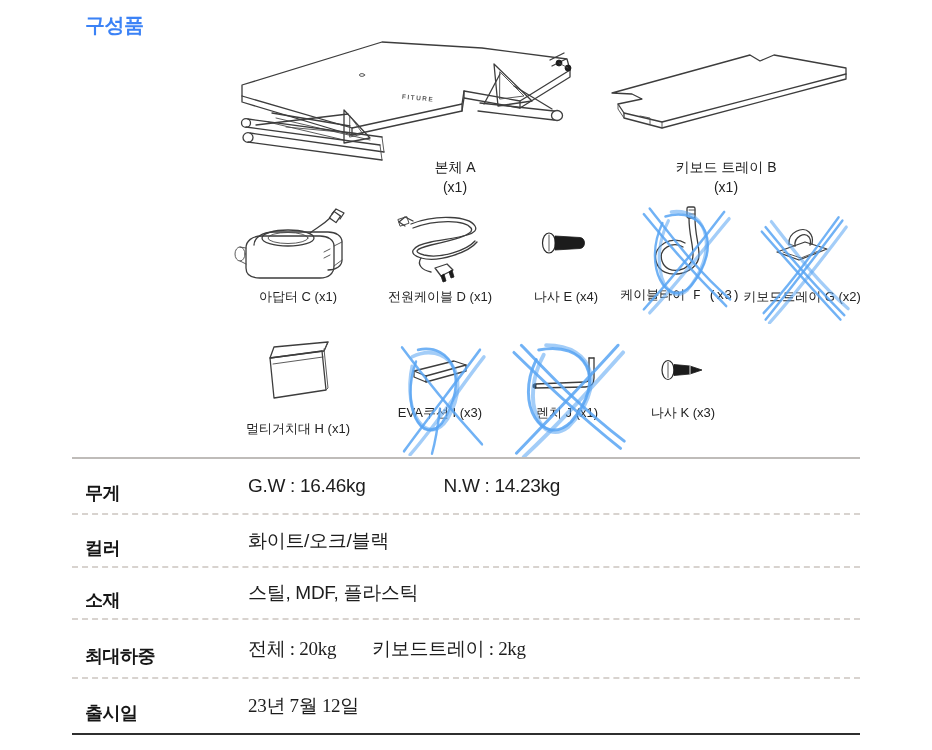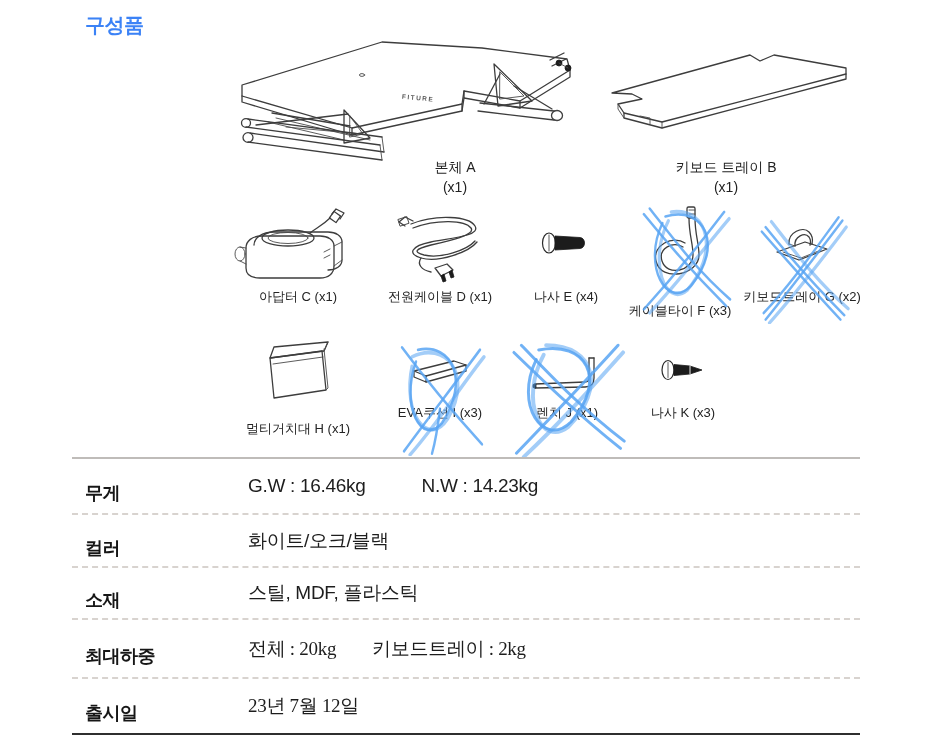--- a/index.html
+++ b/index.html
@@ -24,21 +24,21 @@
 
   .cross { position:absolute; pointer-events:none; }
   .cross path { fill:none; stroke:#58a4f3; stroke-width:2.4; stroke-linecap:round; opacity:0.85; }
   .cross path.w { stroke-width:3.2; opacity:0.55; }
 
   
   .spec-table { position:absolute; left:72px; top:457px; width:788px; border-top:2px solid #bfbcb9; }
   .spec-row { position:relative; display:flex; align-items:center; border-bottom:2px dashed #d8d3cf; }
   .spec-row:last-child { border-bottom:2.5px solid #2f2f2f;font-family:Liberation Serif, serif; }
   .spec-row .rl { width:176px; padding-left:13px; font-size:18px; font-weight:bold; color:#161616; letter-spacing:-0.5px;margin-top:14px; }
-  .spec-row .rv { display:flex; gap:56px; font-size:19px; color:#1d1d1d; letter-spacing:-0.3px; }
+  .spec-row .rv { display:flex; gap:78px; font-size:19px; color:#1d1d1d; letter-spacing:-0.3px; }
   .h56{height:56px} .h53{height:53px} .h52{height:52px} .h59{height:59px}
 
   .brand-text { font-size:6.5px; letter-spacing:1.5px; fill:#5a5a5a; stroke:none; font-weight:bold; }
 </style>
 </head>
 <body>
 
 <div class="page">
 
   <div class="page-title">구성품</div>
@@ -158,21 +158,21 @@
 
   <div class="part" style="left:620px; top:205px; width:120px; height:103px;">
     <div class="part-icon">
       <svg width="62" height="88" viewBox="0 0 62 88">
         <rect class="art" x="38" y="2" width="8" height="11" rx="1.5"></rect>
         <path class="art" d="M40,13 C40,30 44,38 44,50 C44,66 18,72 13,56 C9,43 24,36 34,42"></path>
         <path class="art" d="M46,13 C46,30 50,38 50,50 C50,70 12,78 7,56 C3,40 24,30 36,38"></path>
         <path class="art-thin" d="M40,5 L46,5 M40,9 L46,9"></path>
       </svg>
     </div>
-    <div class="part-label" style="top:97px;">케이블타이 F (x3)</div>
+    <div class="part-label" style="top:81px;font-family:Liberation Mono, monospace;">케이블타이 F (x3)</div>
   </div>
 
   <div class="part" style="left:742px; top:222px; width:120px; height:86px;">
     <div class="part-icon">
       <svg width="58" height="42" viewBox="0 0 58 42">
         <path class="art" d="M4,30 L26,38 L54,27 L32,20 Z"></path>
         <path class="art-thin" d="M10,30 L28,36 L48,28"></path>
         <path class="art" d="M16,22 C15,10 30,4 36,10 C40,14 40,18 39,22"></path>
         <path class="art" d="M22,24 C21,14 32,10 36,15 C38,18 38,20 37,23"></path>
         <path class="art-thin" d="M16,22 L22,24 M39,22 L37,23"></path>

